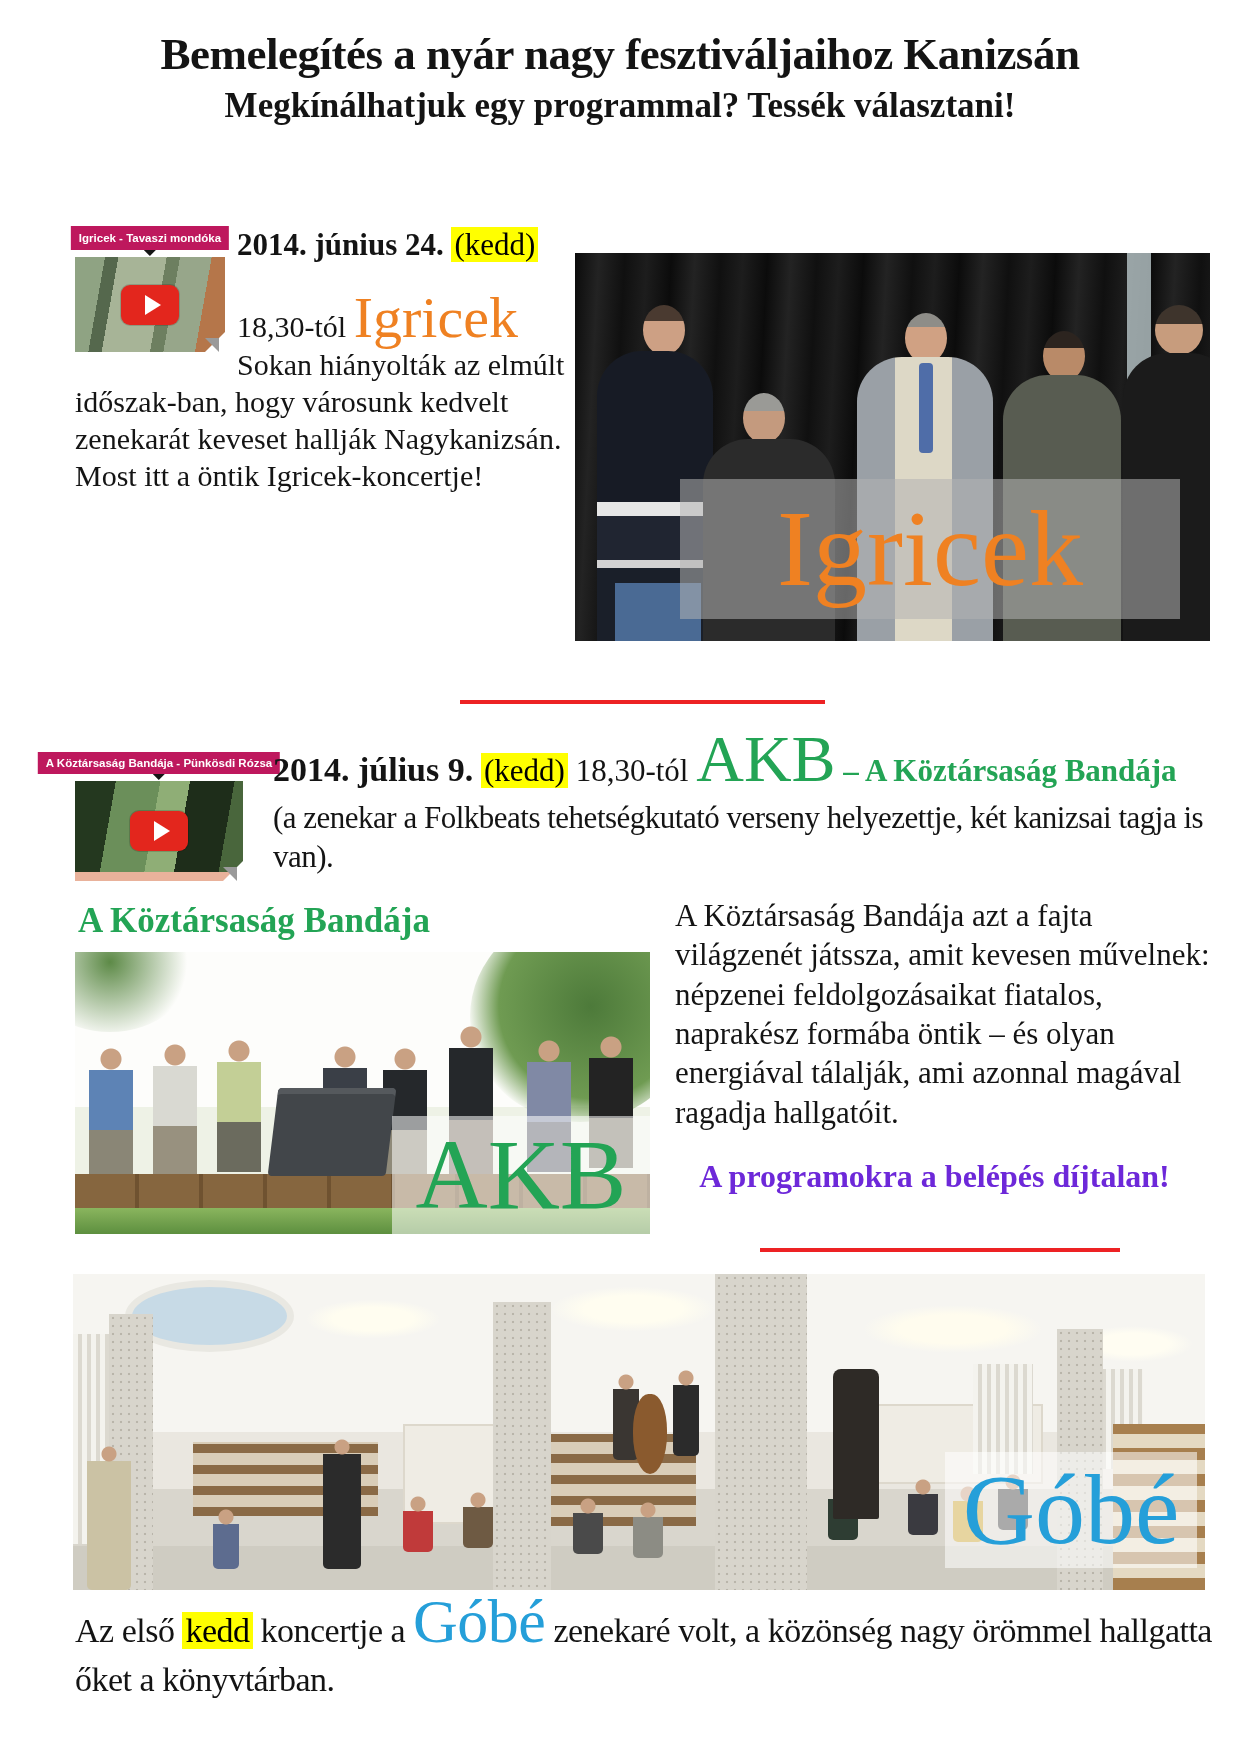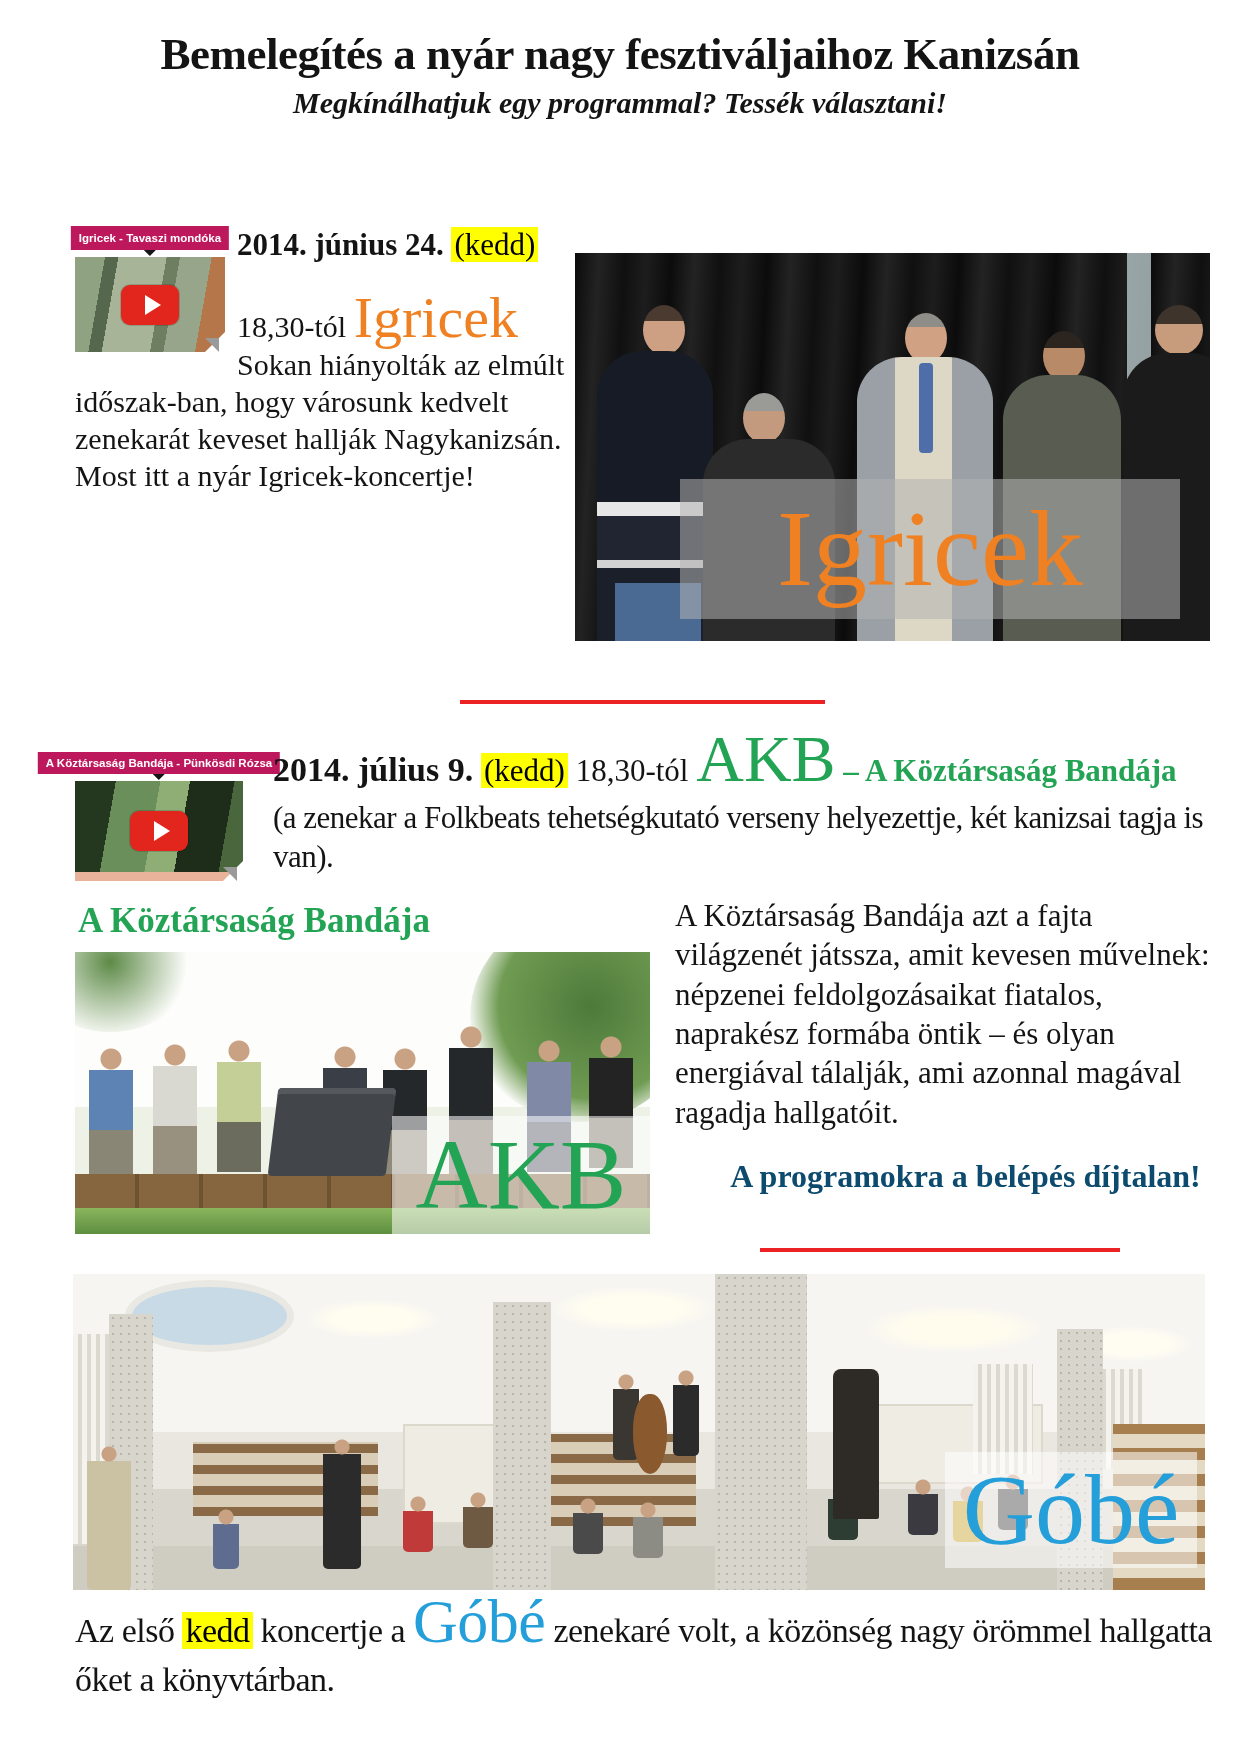--- a/index.html
+++ b/index.html
@@ -2,21 +2,21 @@
 <html lang="hu"><head>
 <meta charset="utf-8">
 <style>
   html,body{margin:0;padding:0;background:#fff;}
   .page{position:relative;width:1200px;height:1754px;margin:0 auto;background:#fff;
         font-family:"Liberation Serif",serif;color:#141414;overflow:hidden;}
 
   
   .hdr{position:absolute;top:28px;left:0;width:100%;text-align:center;}
   .hdr h1{margin:0;font-size:45px;font-weight:bold;letter-spacing:-0.5px;}
-  .hdr h2{margin:6px 0 0;font-size:30px;font-weight:bold;font-style:italic;}
+  .hdr h2{margin:6px 0 0;font-size:35px;font-weight:bold;}
   .hdr h3{margin:8px 0 0;font-size:30px;font-weight:bold;}
   mark{background:#ffff00;padding:0 3px;font-weight:normal;}
   .logo{position:relative;display:inline-block;color:#1d5b38;font-size:39px;
         font-weight:normal;letter-spacing:1px;line-height:1;vertical-align:-2px;}
   .logo svg{position:absolute;left:-28px;top:30px;width:310px;height:50px;pointer-events:none;}
 
   
   .yt{position:absolute;}
   .yt-tip{position:relative;left:50%;transform:translateX(-50%);width:max-content;
           background:#be185d;color:#fff;font-family:"Liberation Sans",sans-serif;
@@ -70,22 +70,22 @@
       background:radial-gradient(circle at 50% 11px,#c9a183 10px,transparent 11px),
                  linear-gradient(180deg,transparent 0 22px,var(--sh,#333) 22px 62%,var(--pt,#8a8374) 62% 100%);}
   .p2-stage{position:absolute;left:0;bottom:26px;width:100%;height:34px;
       background:repeating-linear-gradient(90deg,#86663f 0 60px,#6f5230 60px 64px);}
   .p2-grass{position:absolute;left:0;bottom:0;width:100%;height:26px;background:linear-gradient(#8ab55e,#5d8f3f);}
   .p2-speaker{position:absolute;left:198px;bottom:58px;width:118px;height:88px;background:#42464a;
       transform:skewX(-7deg);border-radius:4px;box-shadow:inset 0 6px 0 #55595d;}
   .ol2{right:0;bottom:0;width:258px;height:118px;background:rgba(255,255,255,.55);}
   .ol2 span{color:#23a455;font-size:100px;line-height:1;}
   .s2-right{position:absolute;left:655px;top:896px;width:535px;font-size:31px;line-height:1.27;}
-  .s2-free{position:absolute;left:678px;top:1158px;width:535px;text-align:center;
-           color:#0c4a6e;font-weight:bold;font-size:32px;}
+  .s2-free{position:absolute;left:647px;top:1158px;width:535px;text-align:center;
+           color:#6d28d9;font-weight:bold;font-size:32px;}
 
   
   .photo3{position:absolute;left:53px;top:1274px;width:1132px;height:316px;overflow:hidden;
       background:
         radial-gradient(ellipse 90px 26px at 300px 45px,#fffdf0 0 45%,rgba(255,253,240,0) 75%),
         radial-gradient(ellipse 110px 30px at 560px 35px,#fffdf0 0 45%,rgba(255,253,240,0) 75%),
         radial-gradient(ellipse 120px 32px at 880px 55px,#fffcee 0 45%,rgba(255,252,238,0) 75%),
         radial-gradient(ellipse 80px 24px at 1060px 70px,#fffdf2 0 45%,rgba(255,253,242,0) 75%),
         linear-gradient(180deg,#f6f5f1 0 50%,#eae7e0 50% 68%,#d9d6cd 68% 86%,#cfccc2 86%);}
   .skylight{position:absolute;left:52px;top:6px;width:155px;height:58px;border-radius:50%;
@@ -123,21 +123,21 @@
     <div class="s1-thumb yt yt1" style="position:relative;">
       <div class="yt-tip">Igricek - Tavaszi mondóka</div>
       <div class="yt-img">
         <div class="yt-play"></div>
         <div class="yt-curl"></div>
       </div>
     </div>
     <div class="s1-date"><span>2014. június 24.</span> <mark>(kedd)</mark></div>
     <div class="s1-time"><span>18,30-tól</span> <span class="band-orange">Igricek</span></div>
     <p>Sokan hiányolták az elmúlt időszak-ban, hogy városunk kedvelt zenekarát keveset hallják Nagykanizsán.</p>
-    <p>Most itt a nyár Igricek-koncertje!</p>
+    <p>Most itt a öntik Igricek-koncertje!</p>
   </div>
 
   <div class="photo1">
     <div class="p1-strip"></div>
     <div class="head" style="left:68px;top:52px;background:linear-gradient(#4a3a30 0 32%,#cda084 32%);"></div>
     <div class="head" style="left:168px;top:140px;background:linear-gradient(#9a9a96 0 35%,#c49a7e 35%);"></div>
     <div class="head" style="left:330px;top:60px;background:linear-gradient(#8e8d88 0 28%,#d0a183 28%);"></div>
     <div class="head" style="left:468px;top:78px;background:linear-gradient(#2c241f 0 34%,#b98a68 34%);"></div>
     <div class="head" style="left:580px;top:52px;width:48px;background:linear-gradient(#3e342c 0 38%,#c79c7d 38%);"></div>
     <div class="torso" style="left:22px;top:98px;width:116px;height:290px;background:linear-gradient(180deg,#171b25 0 52%,#e6e6e6 52% 57%,#202531 57% 72%,#d2d2d2 72% 75%,#1a1f29 75%);"></div>

